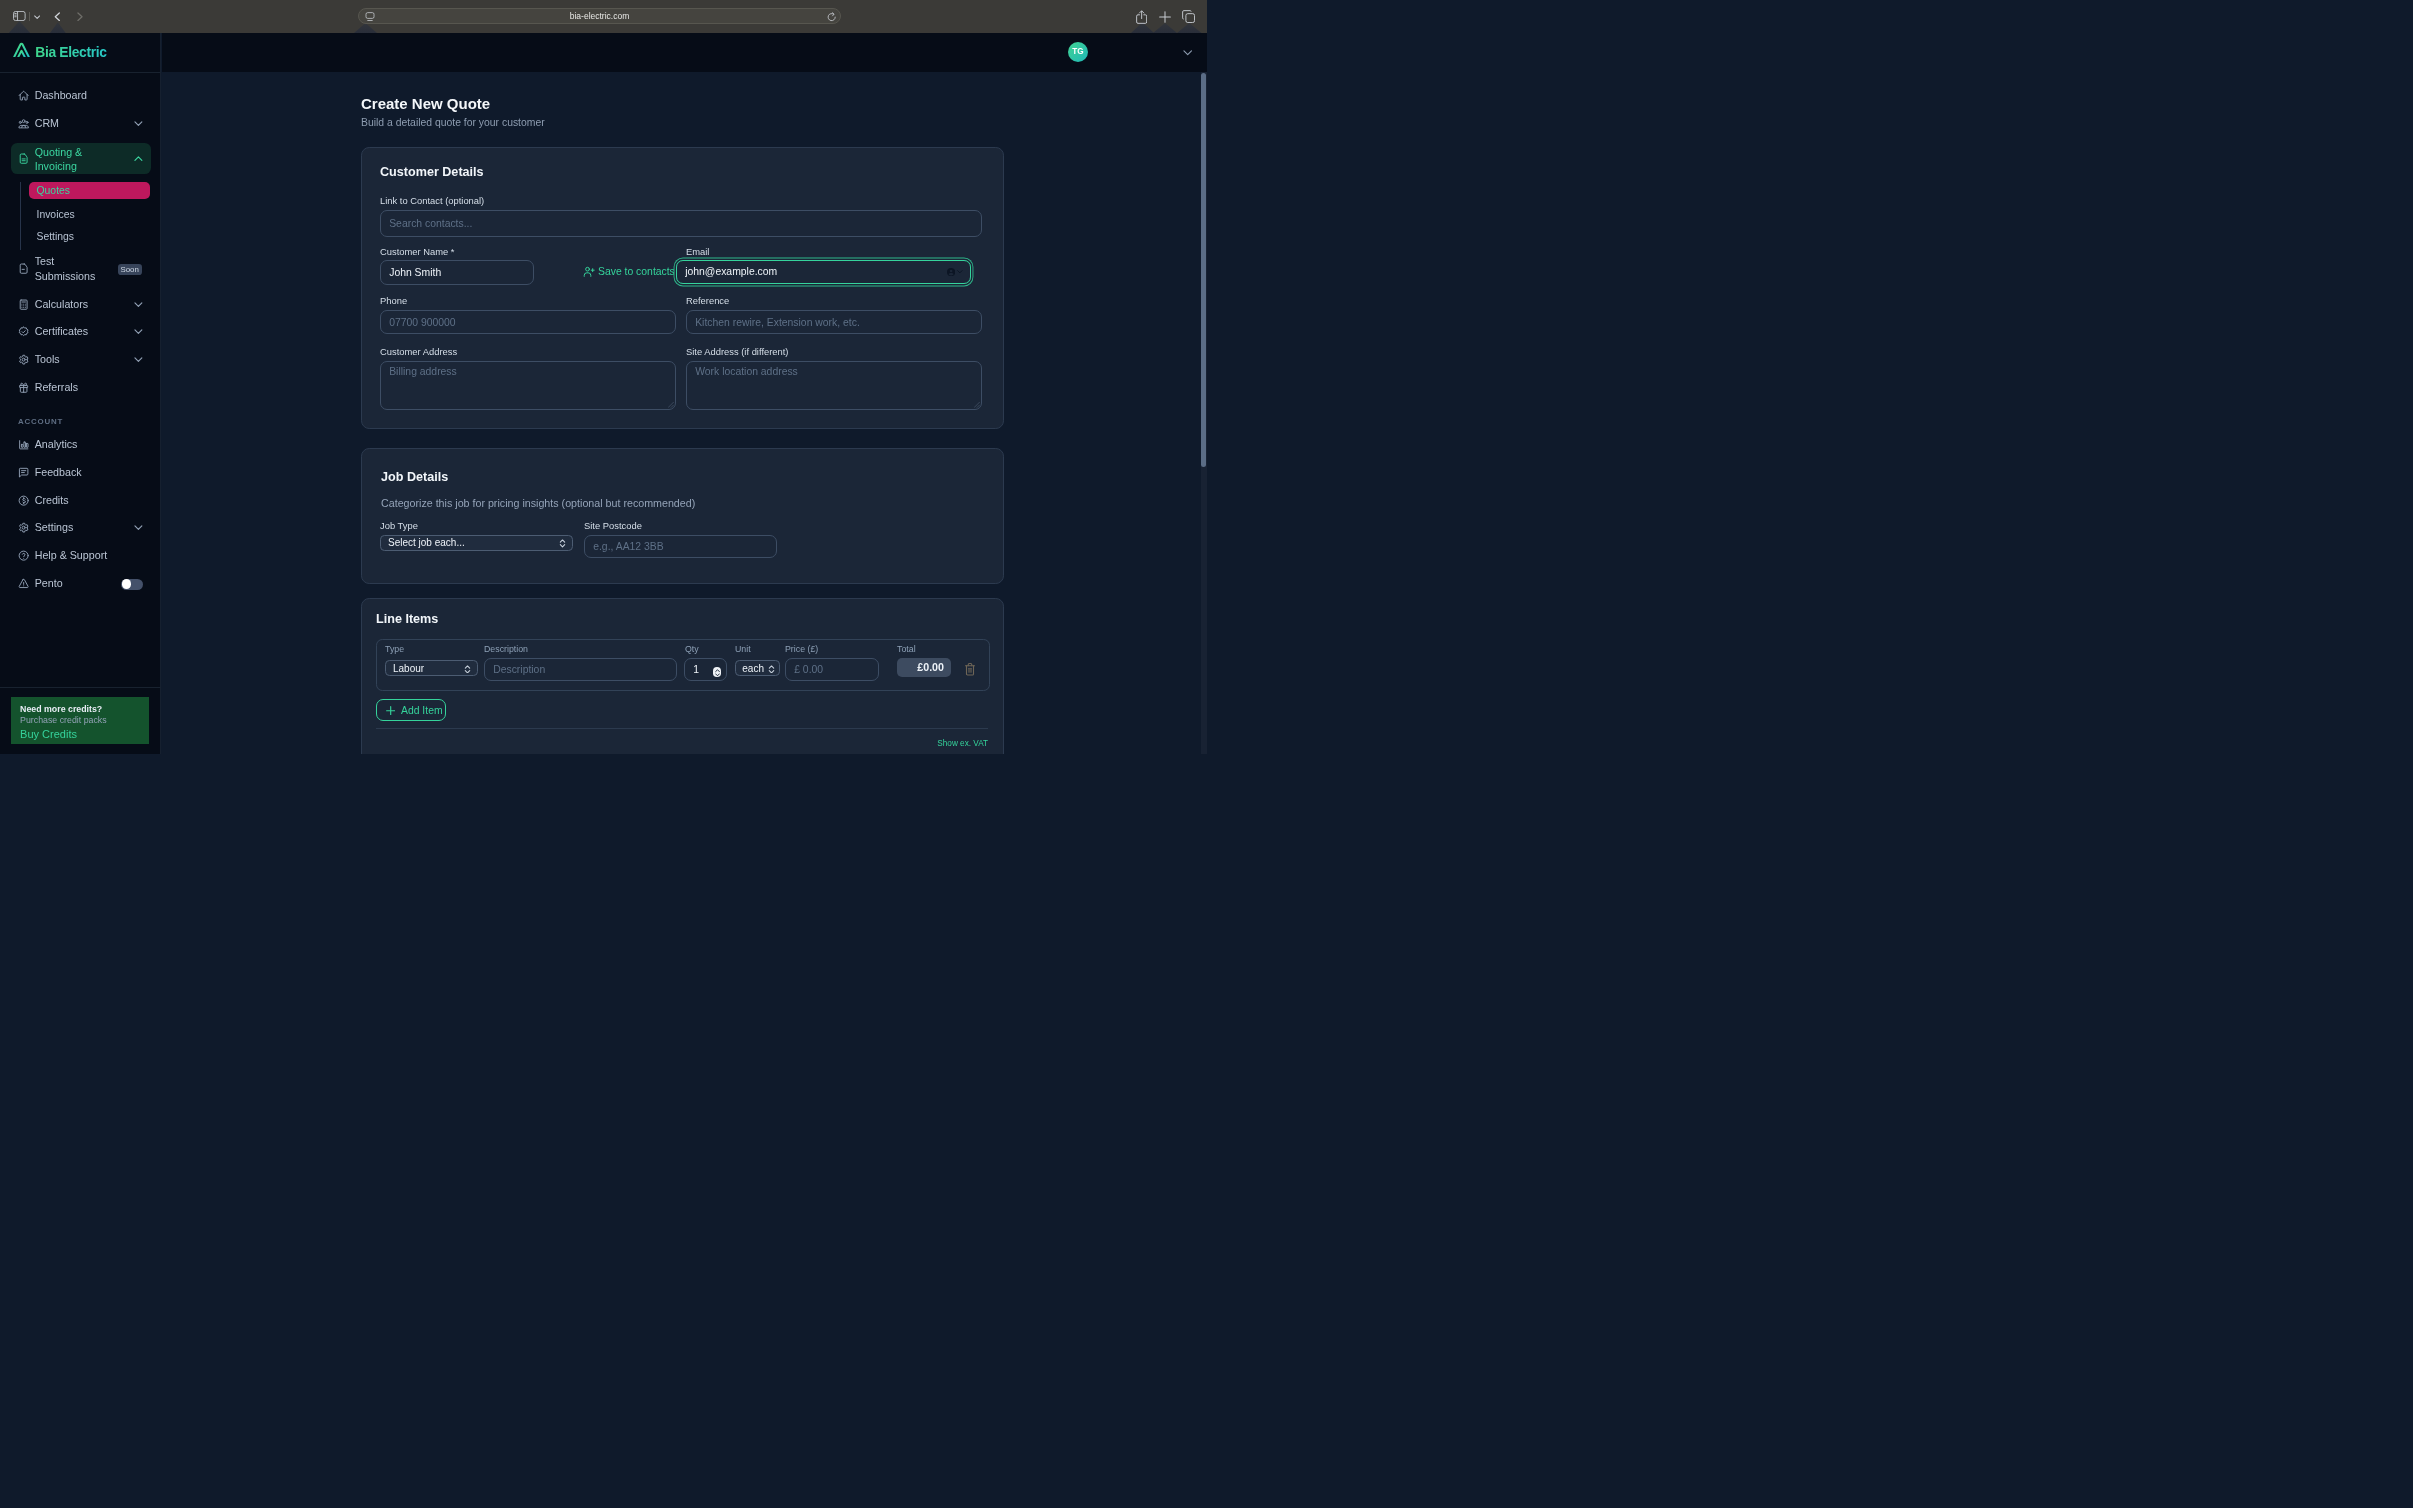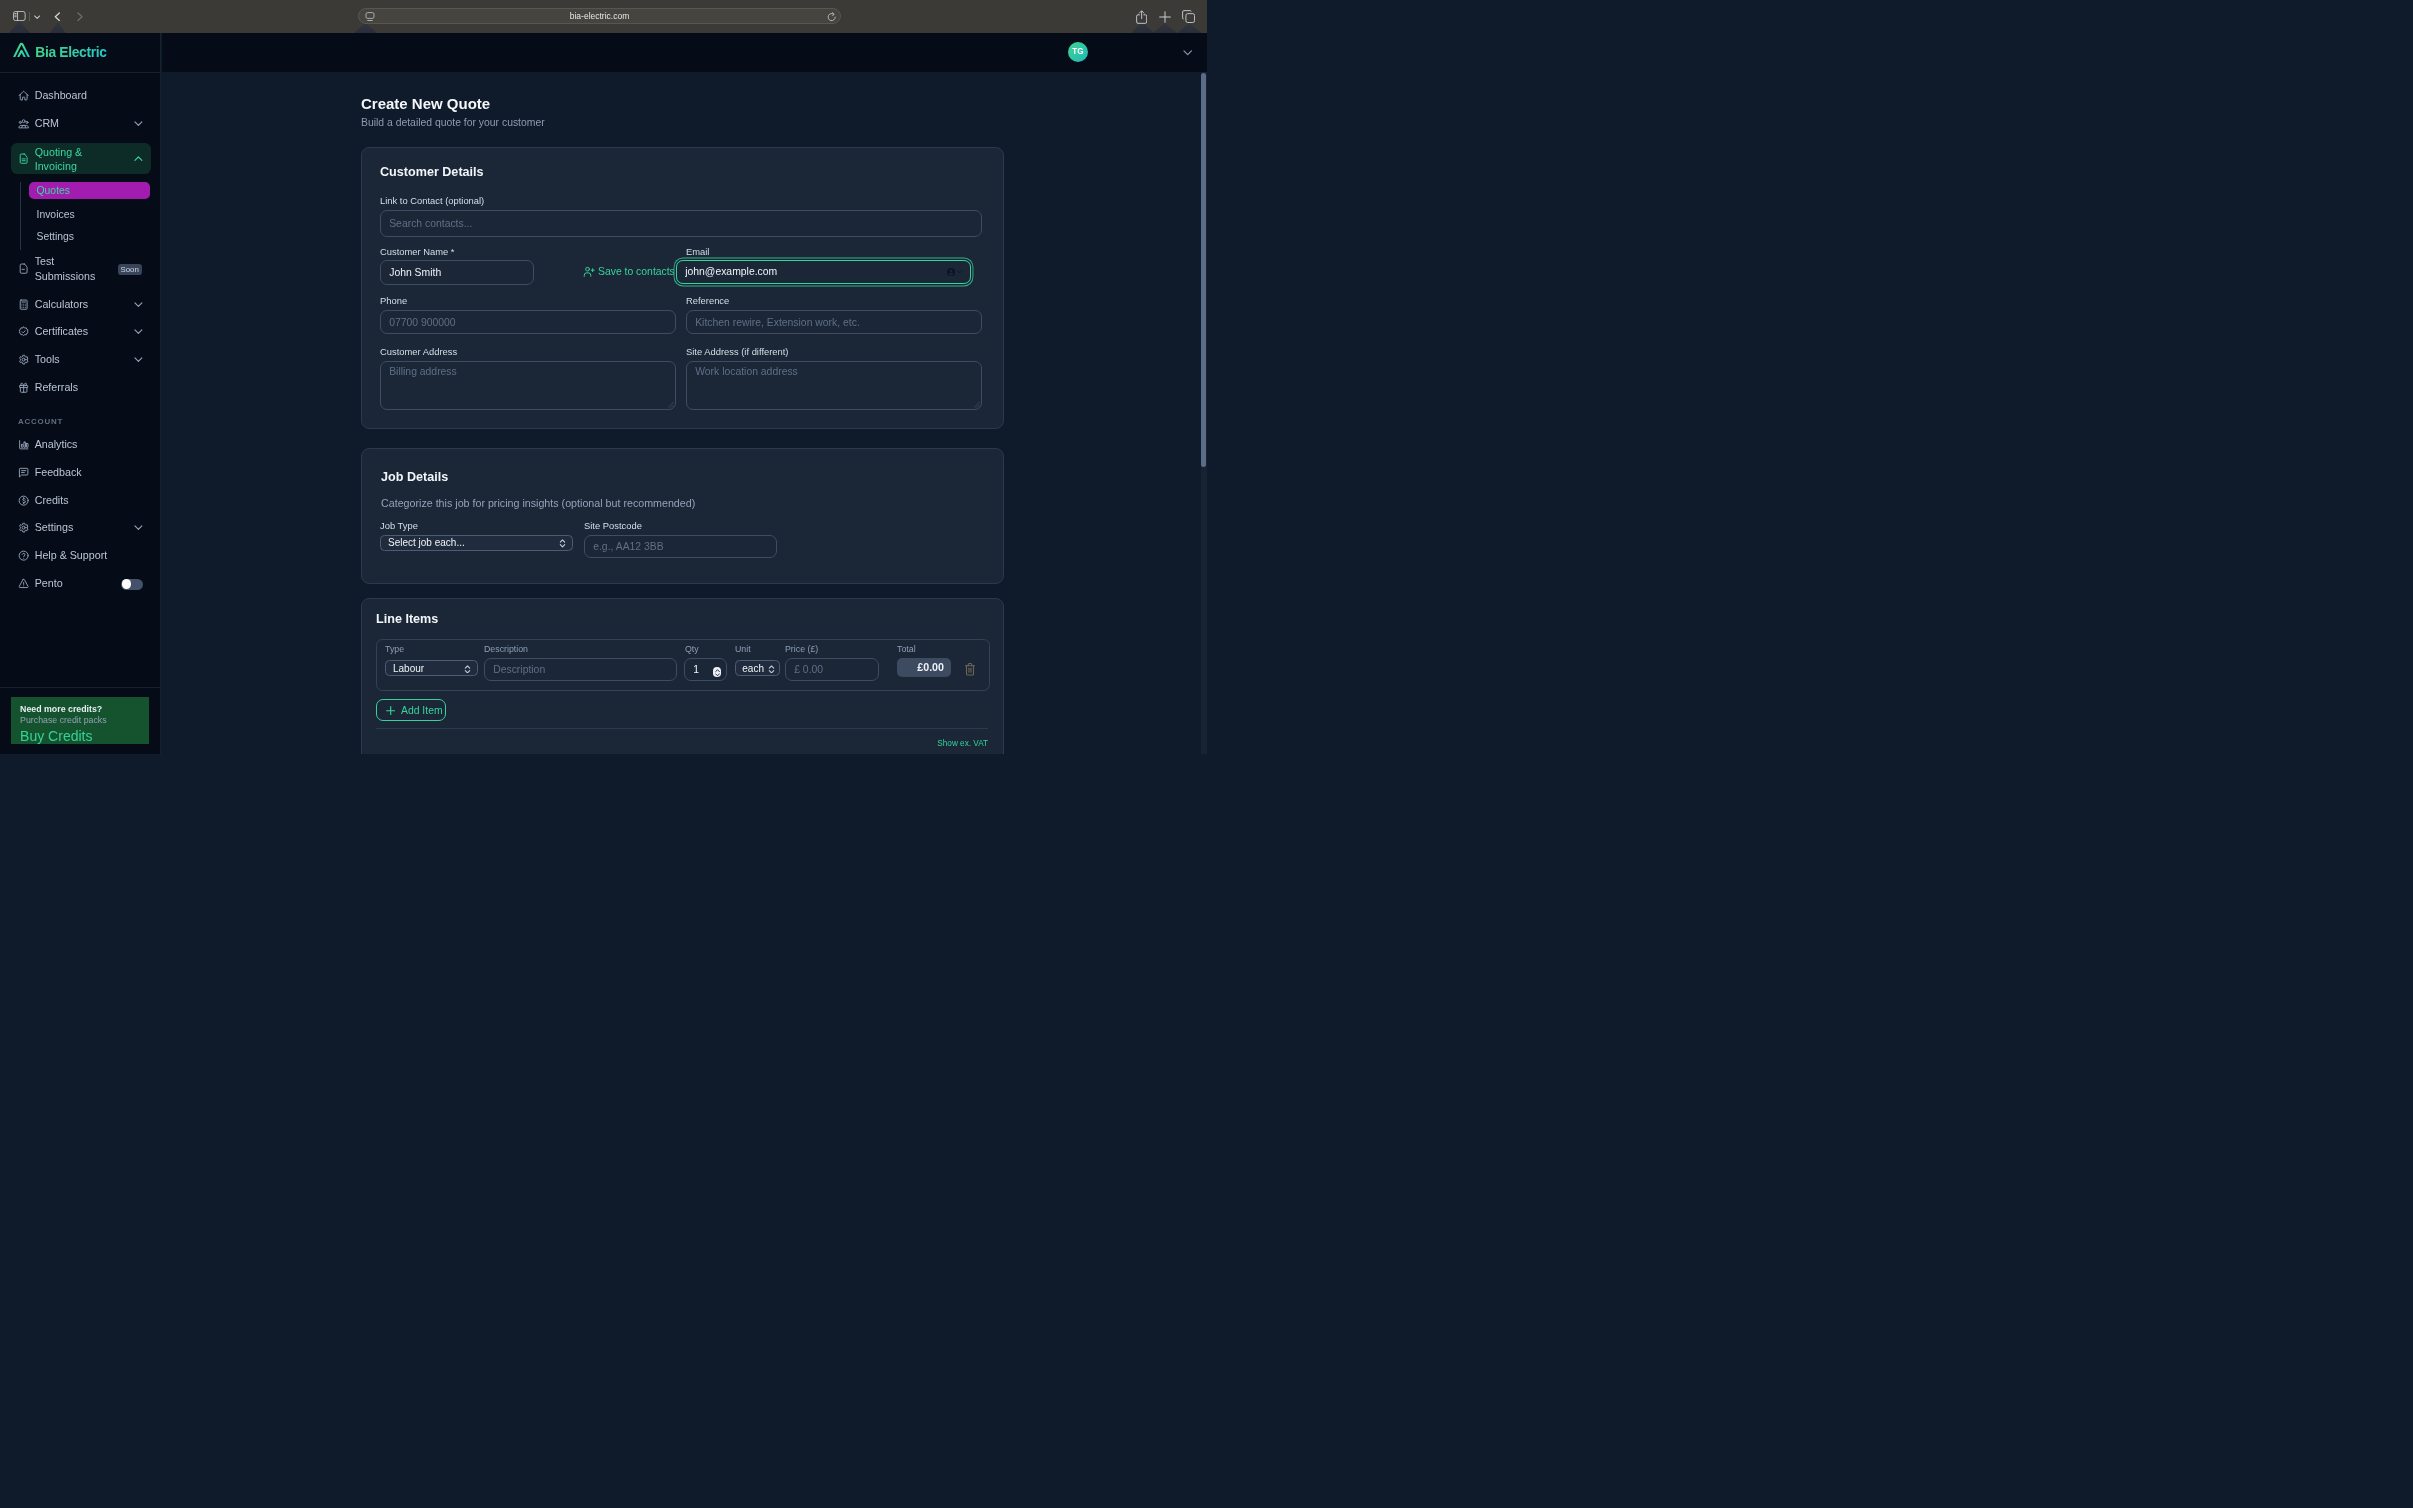--- a/index.html
+++ b/index.html
@@ -154,21 +154,21 @@
           <line x1="8.7" y1="12.6" x2="15.3" y2="12.6"></line>
           <line x1="8.7" y1="16.4" x2="15.3" y2="16.4"></line>
         </svg>
       <div class="lb" style="top:1.9px;line-height:14px;font-size:10.7px;">Quoting &amp;<br>Invoicing</div>
       <svg class="chev" style="top:13px;color:#3bd6a0;" viewBox="0 0 14 9" fill="none" stroke="currentColor" stroke-width="1.8" stroke-linecap="round" stroke-linejoin="round">
           <path d="M1.5 7 L7 1.5 L12.5 7"></path>
         </svg>
     </div>
     <div class="abs" style="left:20px;top:149px;width:0.9px;height:68px;background:#27344a;"></div>
 
-    <div class="subnav" style="top:149px;background:#a21caf;color:#3bd6a0;">
+    <div class="subnav" style="top:149px;background:#be185d;color:#3bd6a0;">
         <div class="lb">Quotes</div>
       </div>
     <div class="subnav" style="top:173px;">
         <div class="lb">Invoices</div>
       </div>
     <div class="subnav" style="top:195px;">
         <div class="lb">Settings</div>
       </div>
 
     <div class="nav" style="top:220px;height:31px;">
@@ -292,21 +292,21 @@
       <div class="lb">Pento</div>
       <div class="abs" style="left:110px;top:7.5px;width:22px;height:11.3px;border-radius:5.7px;background:#44516a;">
         <div class="abs" style="left:0.9px;top:0.9px;width:9.4px;height:9.4px;border-radius:50%;background:#fff;"></div>
       </div>
     </div>
 
     <div class="abs" style="left:0;top:654px;width:161px;height:0.6px;background:#18222f;"></div>
     <div class="abs" style="left:11.3px;top:664px;width:138px;height:47px;border-radius:0;background:#14532d;">
       <div class="abs" style="left:8.8px;top:7px;color:#e7edf4;font-size:8.8px;font-weight:bold;">Need more credits?</div>
       <div class="abs" style="left:8.8px;top:17.6px;color:#93a2b6;font-size:8.8px;">Purchase credit packs</div>
-      <div class="abs" style="left:8.8px;top:31px;color:#35d39b;font-size:14px;">Buy Credits</div>
+      <div class="abs" style="left:8.8px;top:31px;color:#35d39b;font-size:11px;">Buy Credits</div>
     </div>
   </div>
 </div>
 
 <div id="appheader">
   <div class="abs" style="left:906px;top:9.4px;width:20px;height:20px;border-radius:50%;background:linear-gradient(135deg,#42d392,#1eb8b8);text-align:center;line-height:20px;color:#fff;font-size:8.2px;font-weight:bold;">TG</div>
   <svg class="abs" style="left:1021px;top:17px;" width="9.4" height="5.7" viewBox="0 0 15 9" fill="none" stroke="#8e9db1" stroke-width="1.8" stroke-linecap="round" stroke-linejoin="round">
     <path d="M1.5 1.2 L7.5 7.2 L13.5 1.2"></path>
   </svg>
 </div>

